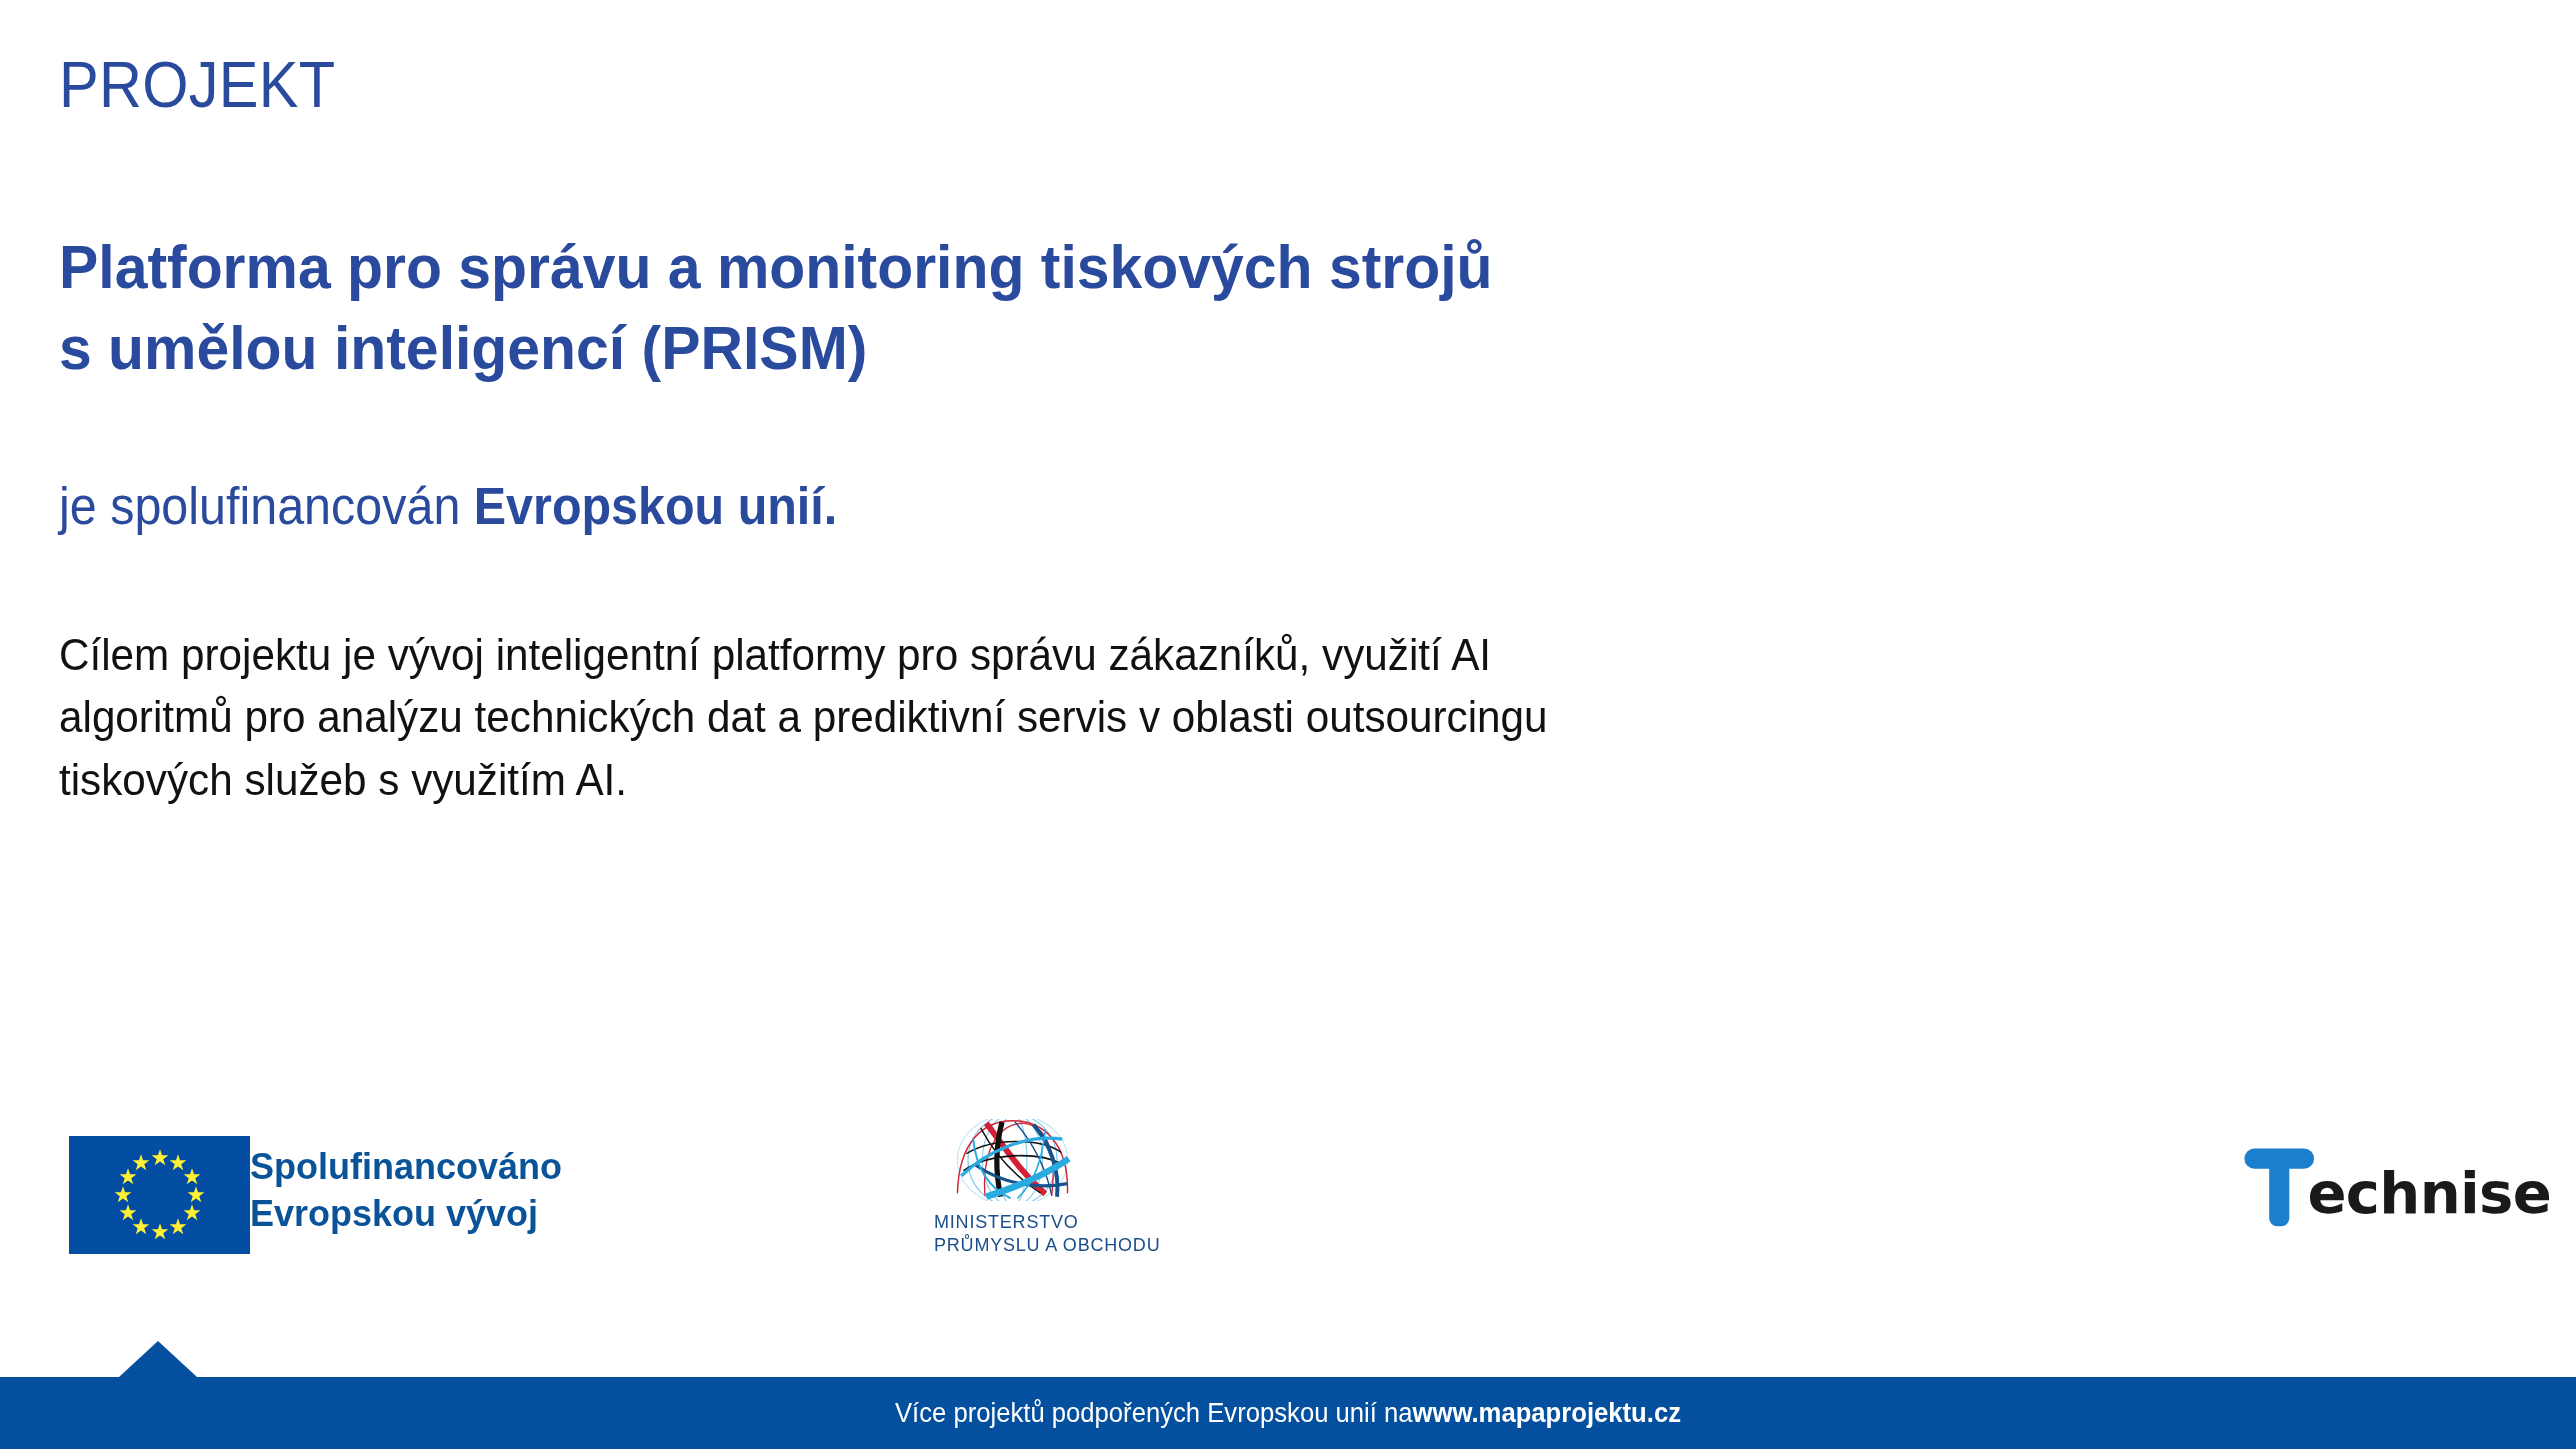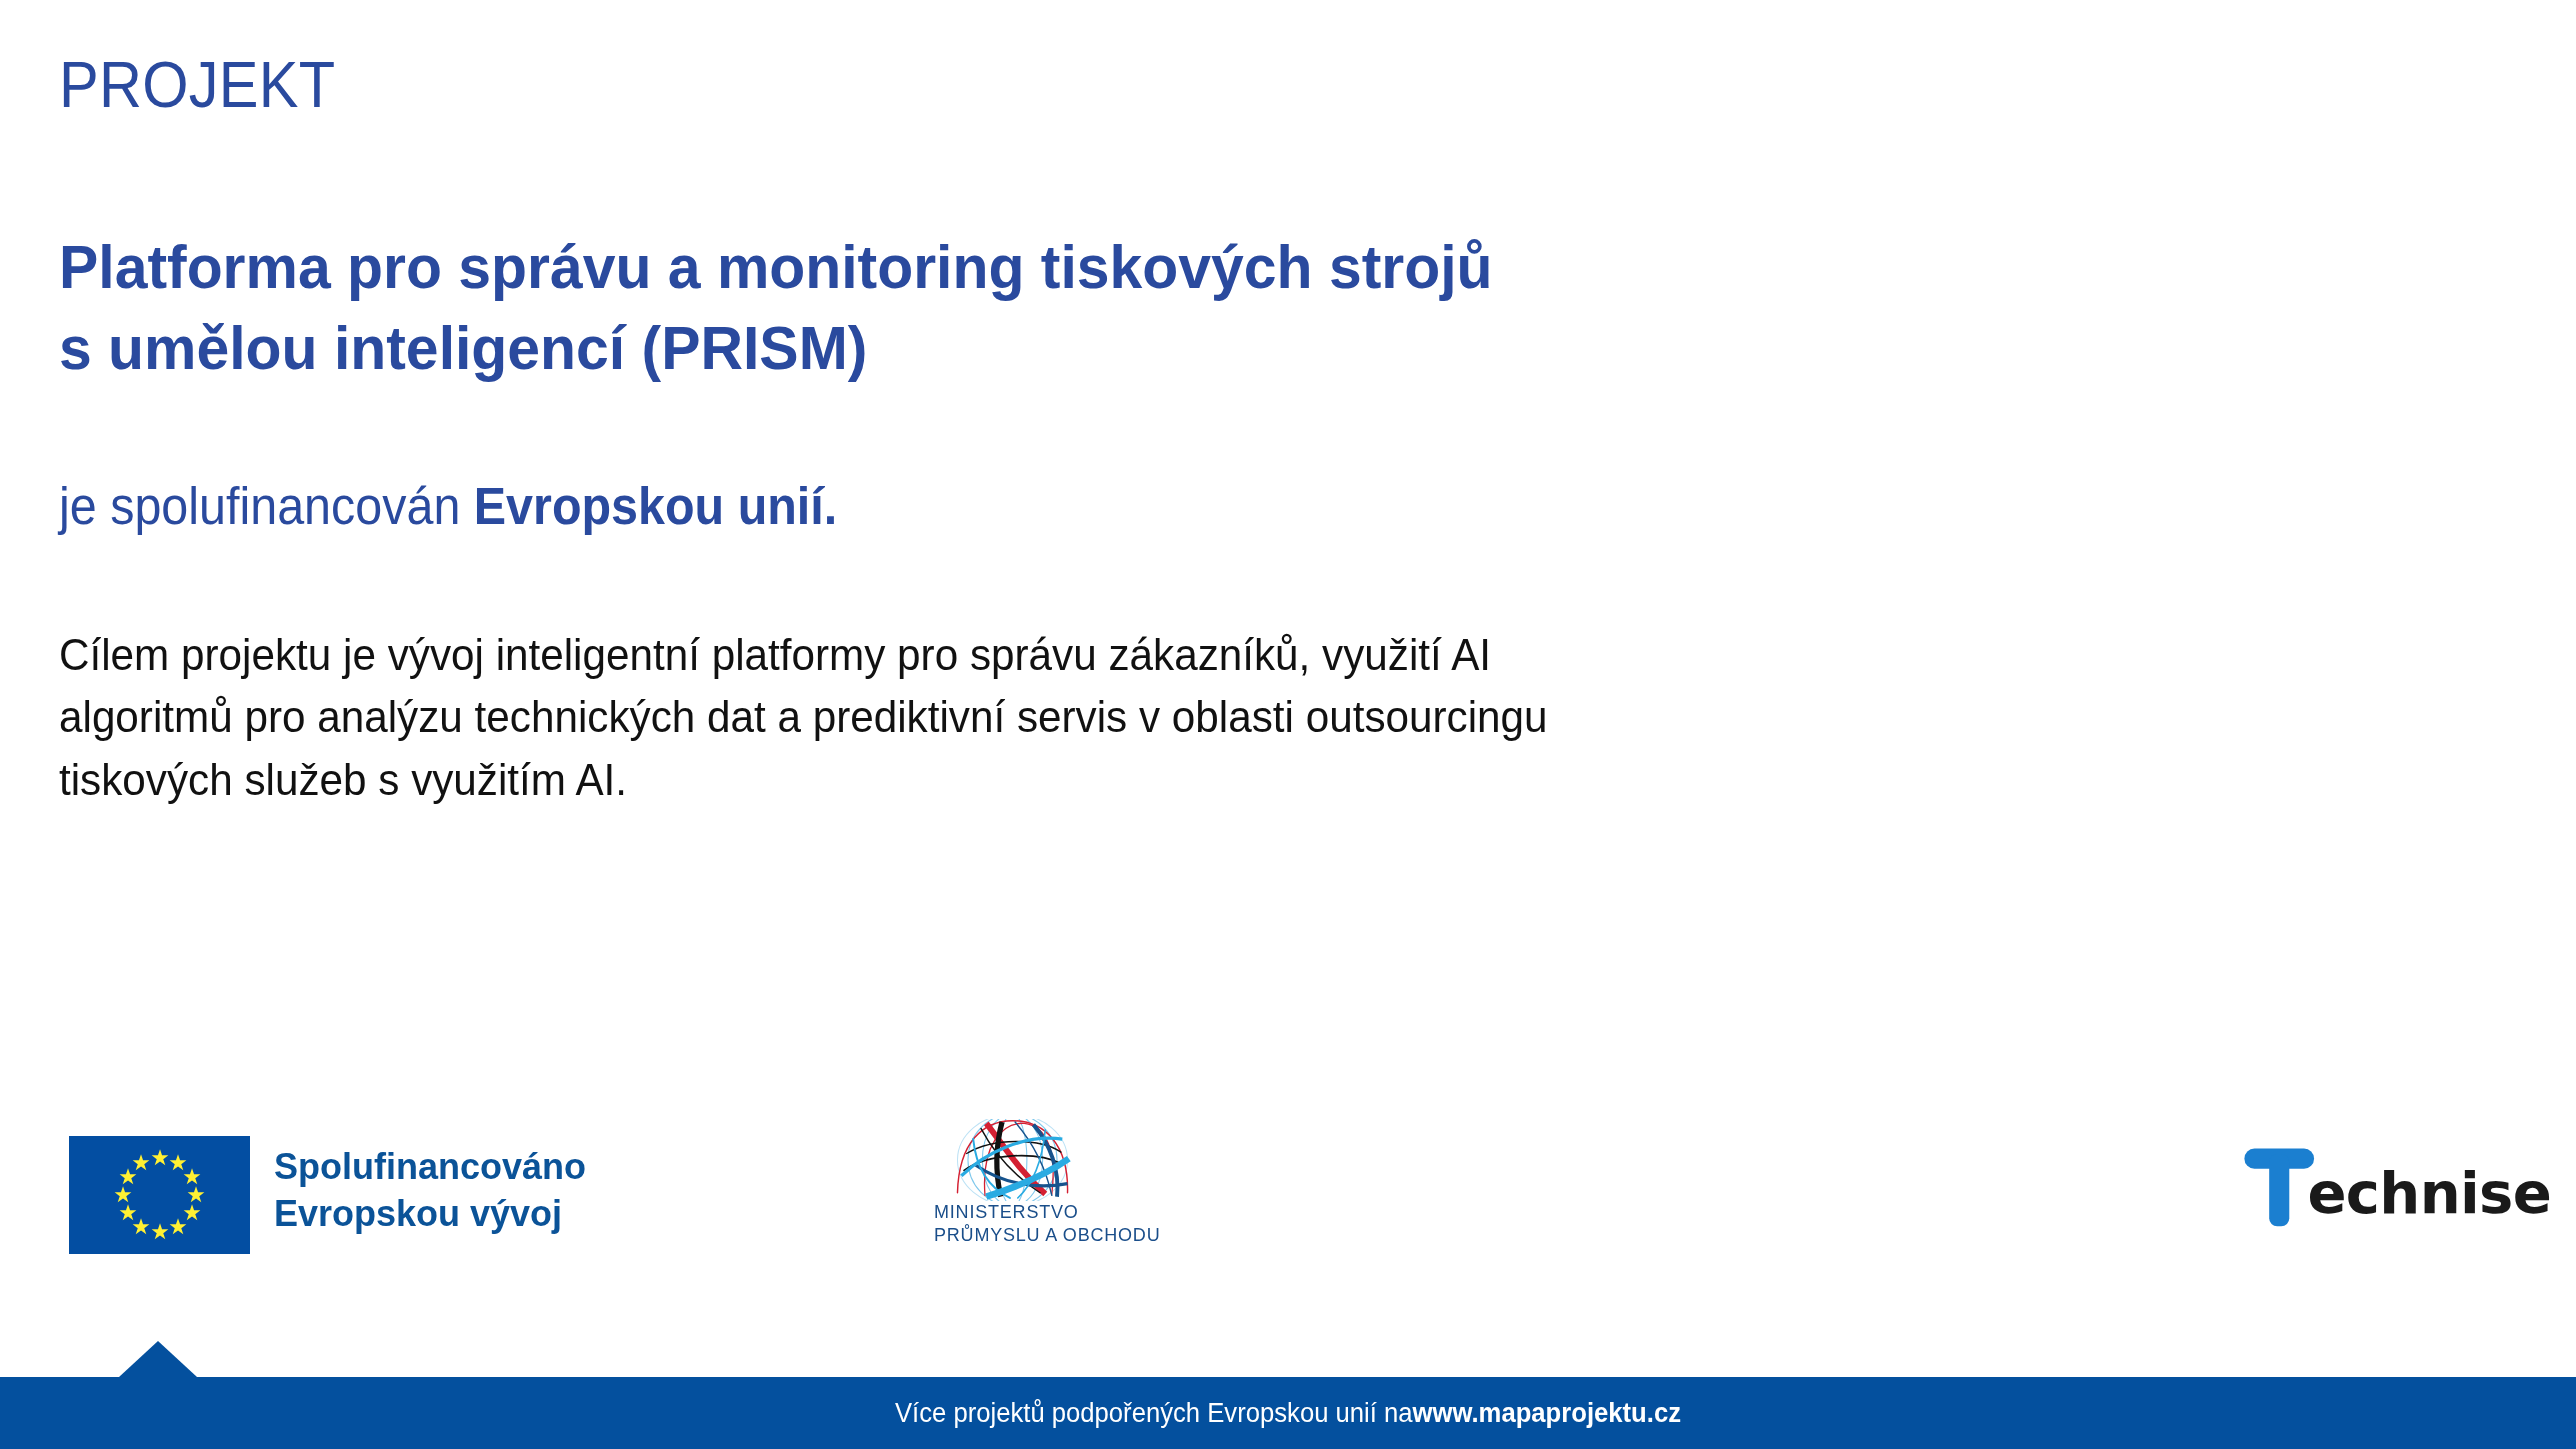--- a/index.html
+++ b/index.html
@@ -91,21 +91,20 @@
     height: 201px;
   }
 
   
   .eu-logo {
     position: absolute;
     left: 69px;
     top: 29px;
     display: flex;
     align-items: flex-start;
-    gap: 24px;
     justify-content: space-between;
   }
   .eu-flag {
     position: relative;
     width: 181px;
     height: 118px;
     background: #034EA2;
     flex: none;
   }
   .eu-flag .star {
@@ -134,21 +133,21 @@
     top: 12px;
     width: 282px;
   }
   .mpo-globe {
     display: block;
     margin-left: 13.4px;
     width: 131px;
     height: 82px;
   }
   .mpo-caption {
-    margin-top: 0;
+    margin-top: 10px;
     font-size: 18px;
     line-height: 1.28;
     letter-spacing: 0.8px;
     font-weight: 400;
     color: #1A4E8A;
     white-space: nowrap;
   }
   .mpo-caption span { display: block; }
 
   

